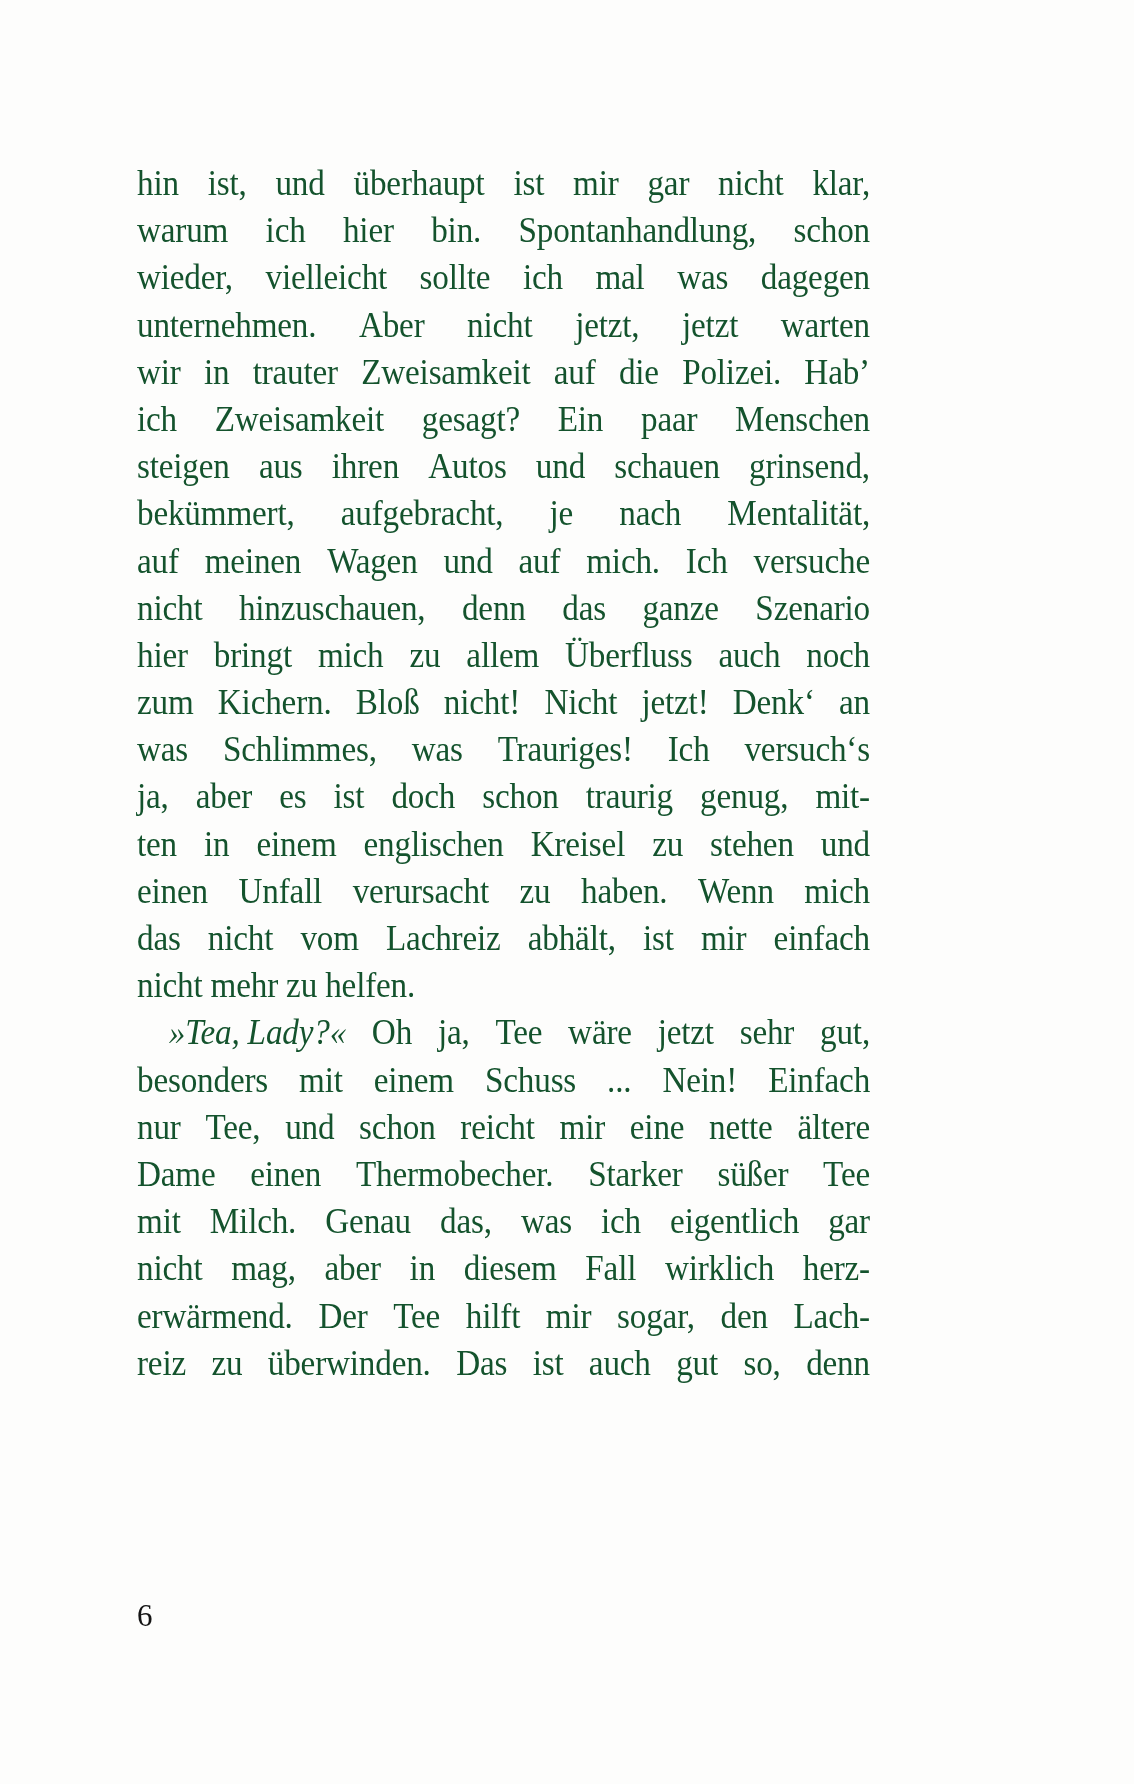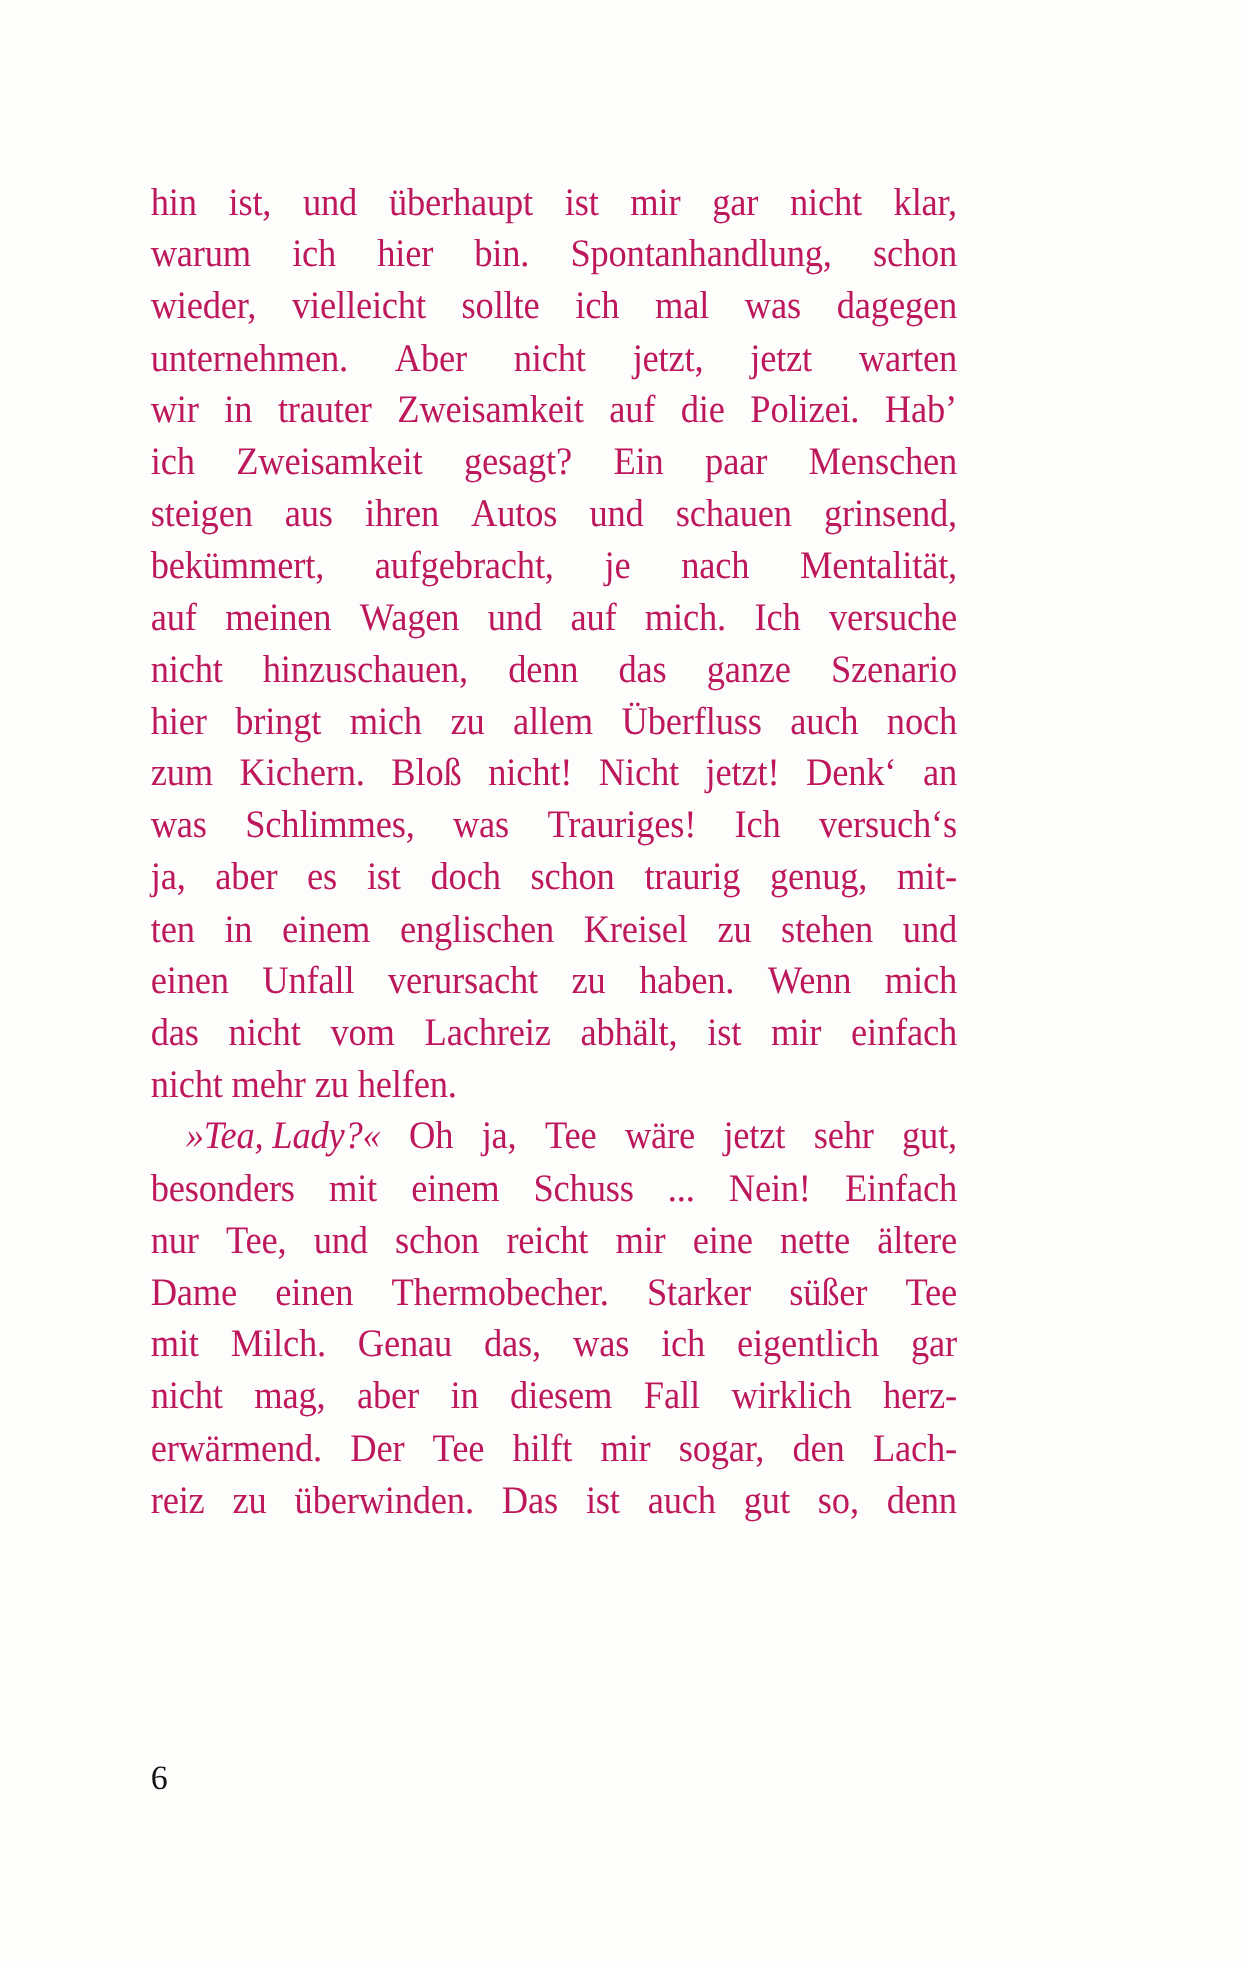--- a/index.html
+++ b/index.html
@@ -31,21 +31,21 @@
   }
 
   .para {
     margin: 0;
     font-size: 35.5px;
     line-height: 47.2px;
     text-align: justify;
     text-align-last: left;
     letter-spacing: -0.2px;
     word-spacing: 0px;
-    color: #be185d;
+    color: #14532d;
     
     transform-origin: left top;
     -webkit-font-smoothing: antialiased;
   }
 
   
   .line {
     display: block;
     white-space: nowrap;
     font-size: 35.5px;

